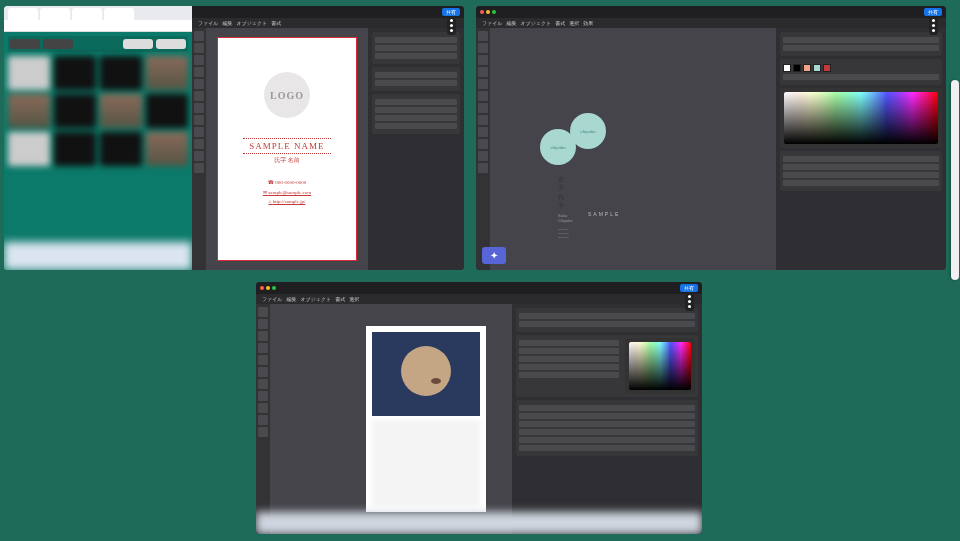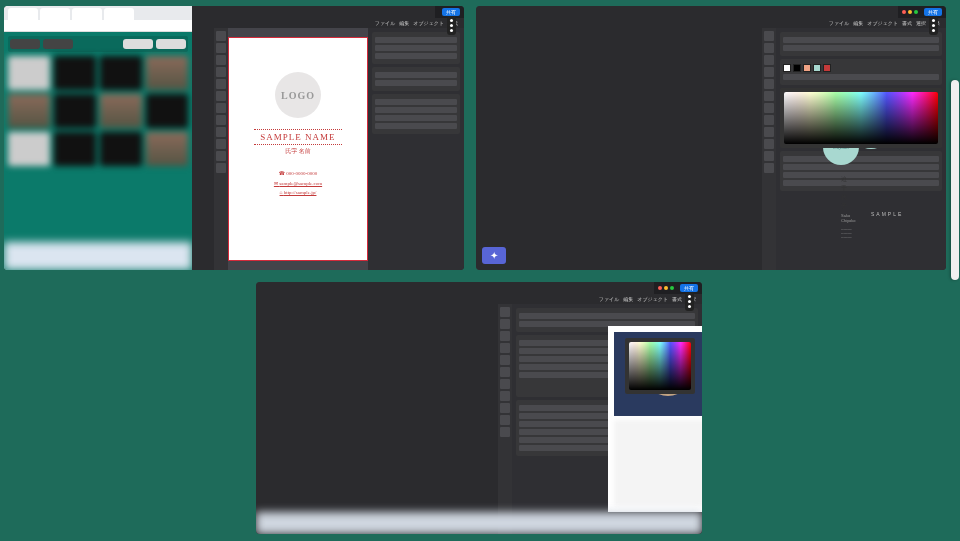--- a/index.html
+++ b/index.html
@@ -86,21 +86,20 @@
   background:#dbe5f0;
   filter:blur(4px);
 }
 
 
 .ai-app {
   position: absolute;
   background:#2b2b2e;
   display:flex;
   flex-direction:column;
-  align-items:flex-end;
 }
 .ai-app.one { left:188px; top:0; width:272px; height:100%; }
 .ai-app.two { left:0; top:0; width:100%; height:100%; }
 .ai-app.three { left:0; top:0; width:100%; height:100%; }
 
 .ai-titlebar {
   height:12px;
   background:#1f1f22;
   display:flex;
   align-items:center;
@@ -190,21 +189,21 @@
 }
 .card-inner{ position:absolute; inset:14px; background:#fff;}
 .logo-circle{
   width:46px;height:46px;border-radius:50%;
   background:#e8e6e6;
   margin:20px auto 6px;
   display:flex;align-items:center;justify-content:center;
   font-size:10px;font-weight:bold;color:#999;letter-spacing:1px;
 }
 .sample-name{
-  font-size:9px; color:#c43a3a; letter-spacing:1px; margin-top:5px;
+  font-size:9px; color:#c43a3a; letter-spacing:1px; margin-top:14px;
   border-top:1px dotted #c43a3a; border-bottom:1px dotted #c43a3a;
   display:inline-block; padding:2px 6px;
 }
 .kanji-name{ font-size:6px; color:#c43a3a; margin-top:2px;}
 .contact-line{ font-size:5px; color:#c43a3a; margin-top:4px;}
 .contact-line.u{text-decoration:underline;}
 
 
 .artboards {
   position:absolute; left:80px; right:200px; top:30px; bottom:20px;

